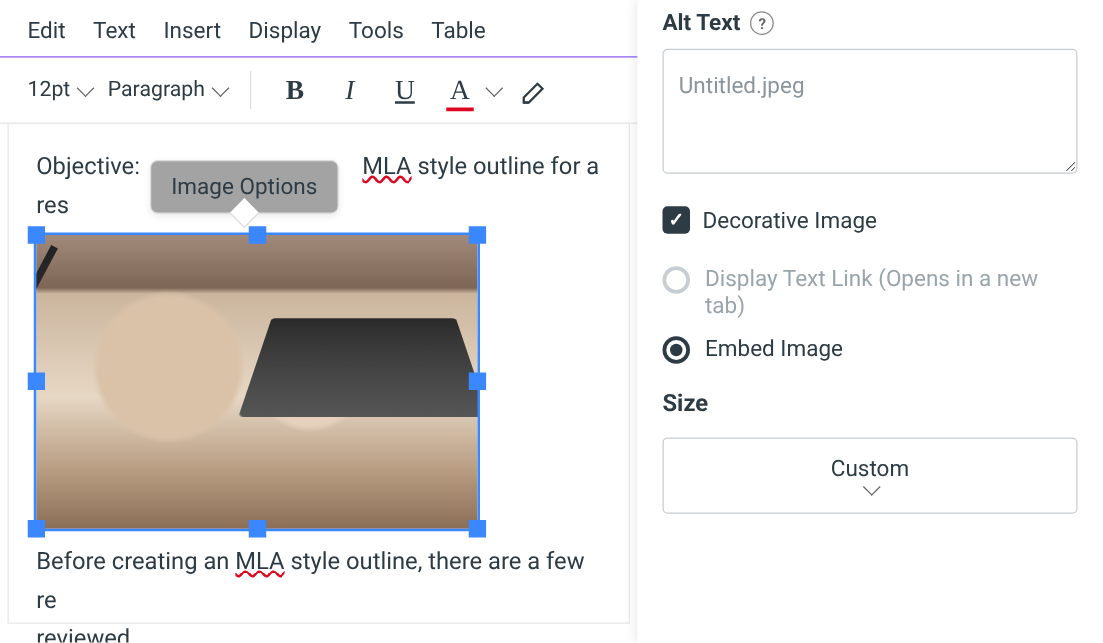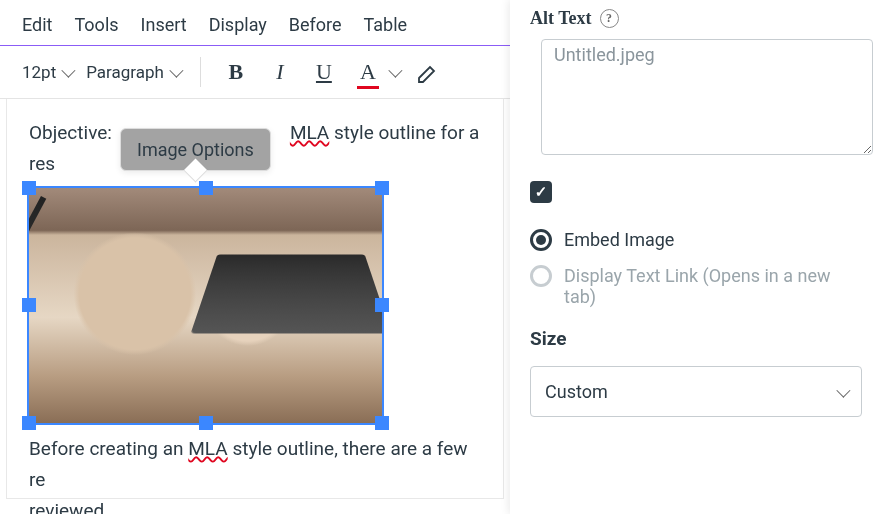--- a/index.html
+++ b/index.html
@@ -167,38 +167,36 @@
     background: #fff;
     box-shadow: -2px 0 8px rgba(0,0,0,0.08);
     padding: 0 0 0 0;
   }
   .sp-inner { padding: 0 20px 20px 20px; }
   .sp-label {
     font-size: 18px; font-weight: 700; color: #2d3b45;
     display: flex; align-items: center; gap: 8px;
     margin-bottom: 10px;
     padding-top: 8px;
-    font-family: Liberation Serif, serif;
   }
   .help-circle {
     width: 19px; height: 19px; border-radius: 50%;
     border: 1.5px solid #888; display: inline-flex;
     align-items: center; justify-content: center;
     font-size: 12px; color: #666;
   }
   .alt-textarea {
-    width: 100%; height: 116px;
+    width: 100%; height: 100px;
     border: 1px solid #c7cdd1;
     border-radius: 4px;
-    padding: 4px 12px;
+    padding: 18px 12px;
     font-size: 18px;
     color: #666;
     resize: both;
     font-family: inherit;
-    margin-left: 11px;
   }
   .alt-textarea::placeholder { color: #8a959c; }
   .check-row {
     display: flex; align-items: center; gap: 10px;
     margin: 22px 0 26px 0;
     font-size: 18px;
   }
   .checkbox {
     width: 22px; height: 22px; border-radius: 4px;
     background: #2d3b45; display: flex; align-items: center; justify-content: center;
@@ -221,32 +219,33 @@
   .disabled-text { color: #9aa5ab; }
   .select-box {
     width: 100%;
     border: 1px solid #c7cdd1;
     border-radius: 4px;
     padding: 14px 14px;
     font-size: 18px;
     display: flex; justify-content: space-between; align-items: center;
     cursor: pointer;
     margin-top: 0;
+    flex-direction: column;
   }
 </style>
 </head>
 <body>
 
 <div class="editor-pane">
   <div class="menubar">
     <span>Edit</span>
-    <span>Tools</span>
+    <span>Text</span>
     <span>Insert</span>
     <span>Display</span>
-    <span>Before</span>
+    <span>Tools</span>
     <span>Table</span>
   </div>
 
   <div class="toolbar">
     <div class="tb-group">
       <span>12pt</span>
       <span class="chev"></span>
     </div>
     <div class="tb-group">
       <span>Paragraph</span>
@@ -306,34 +305,35 @@
     <div class="sp-label">
       <span>Alt Text</span>
       <span class="help-circle">?</span>
     </div>
     <textarea class="alt-textarea" placeholder="Untitled.jpeg" style=""></textarea>
 
     <div class="check-row">
       <div class="checkbox">
         <span class="checkmark">✓</span>
       </div>
-    </div>
-
+      <span>Decorative Image</span>
+    </div>
+
+
+    <div class="radio-row">
+      <div class="radio unsel"></div>
+      <span class="disabled-text">Display Text Link (Opens in a new tab)</span>
+    </div>
 
     <div class="radio-row">
       <div class="radio">
           <div class="dot"></div>
         </div>
       <span>Embed Image</span>
     </div>
 
-    <div class="radio-row">
-      <div class="radio unsel"></div>
-      <span class="disabled-text">Display Text Link (Opens in a new tab)</span>
-    </div>
-
     <div class="section-title" style="margin-top:20px;">Size</div>
     <div class="select-box">
       <span>Custom</span>
       <span class="chev"></span>
     </div>
   </div>
 </div>
 
 </body></html>

